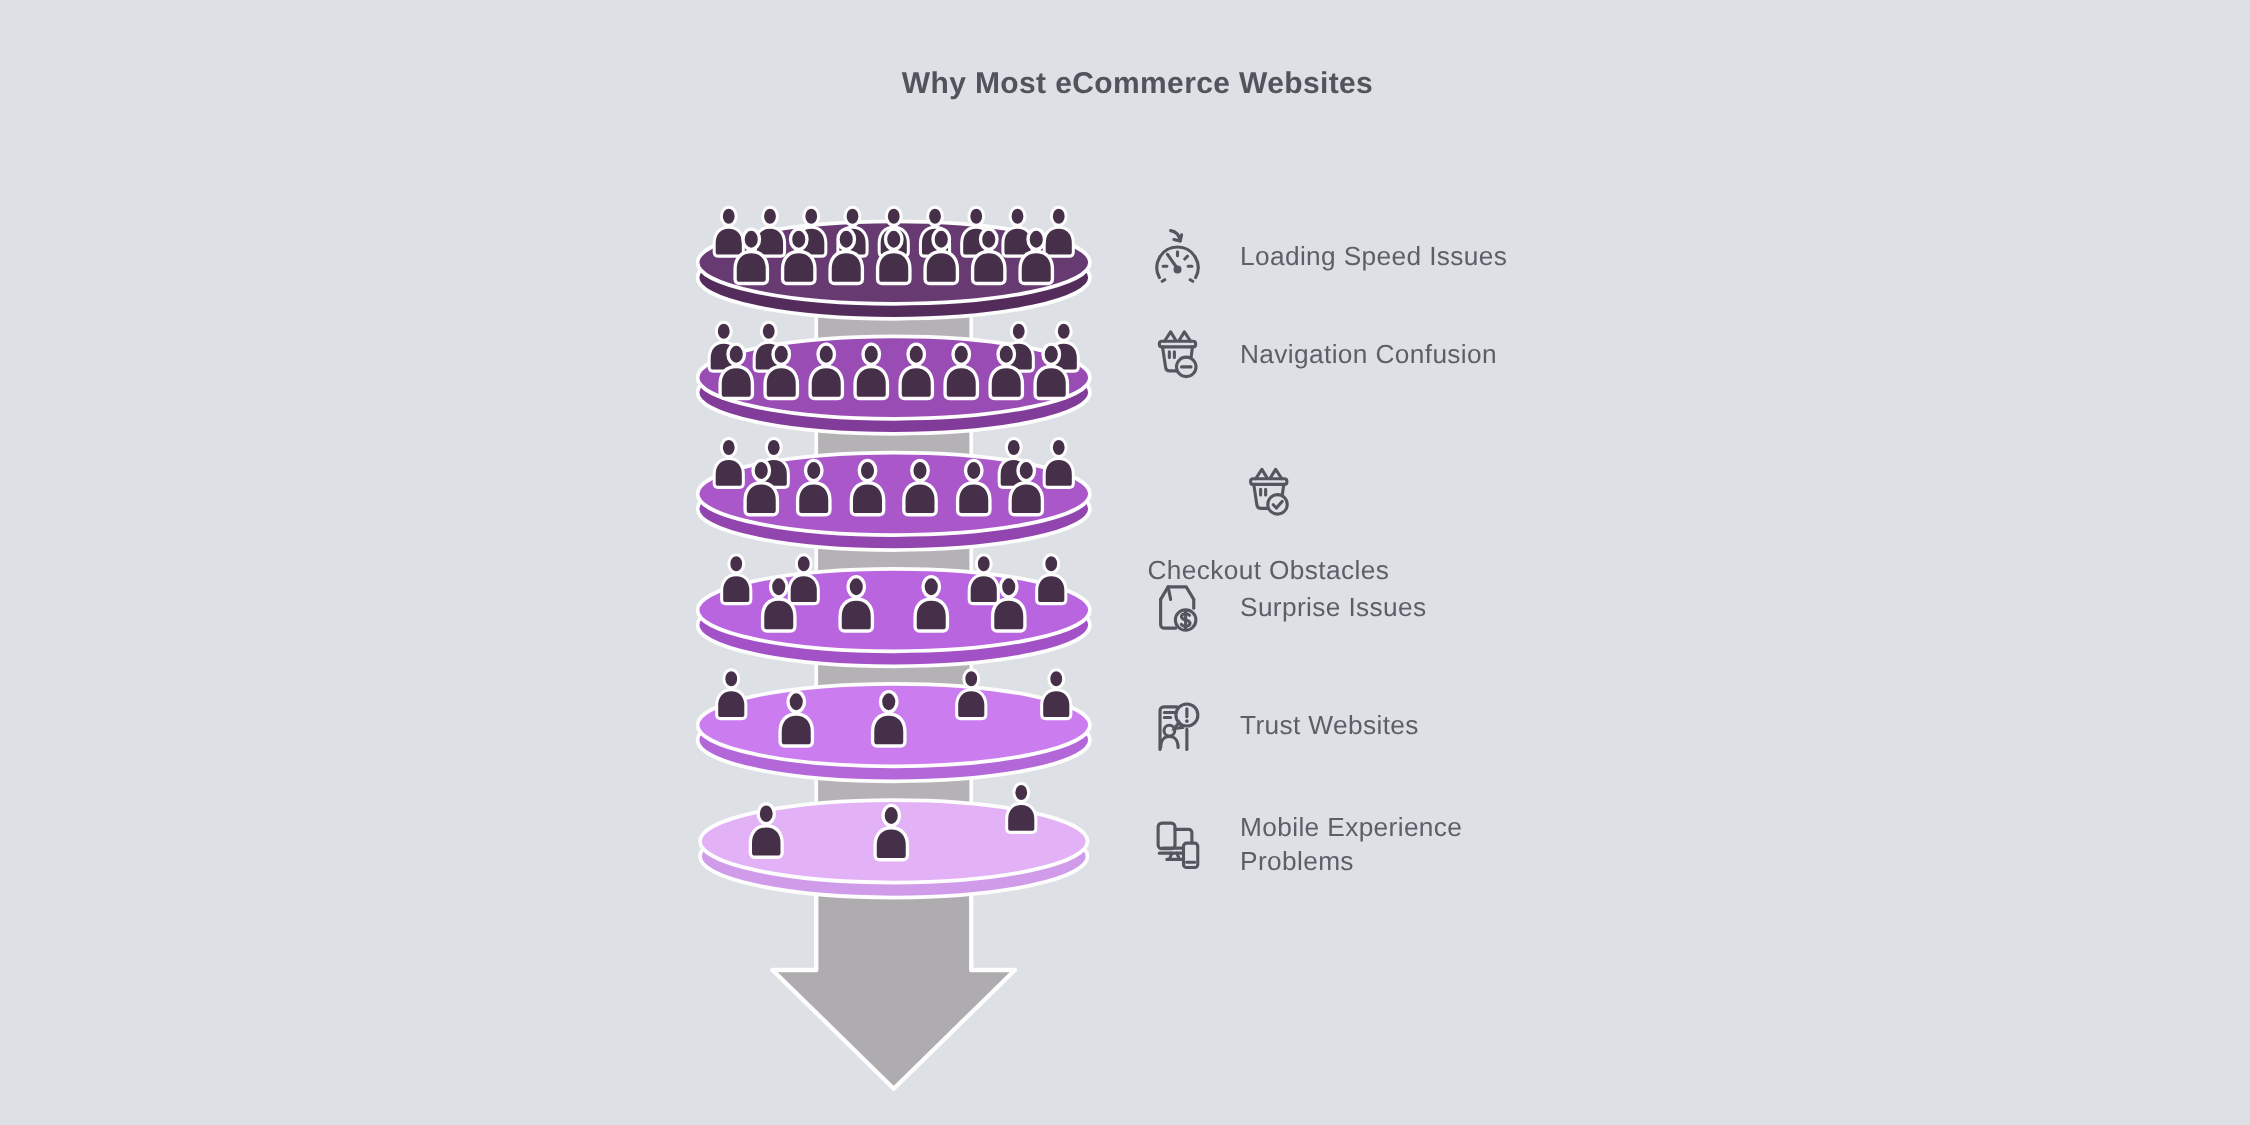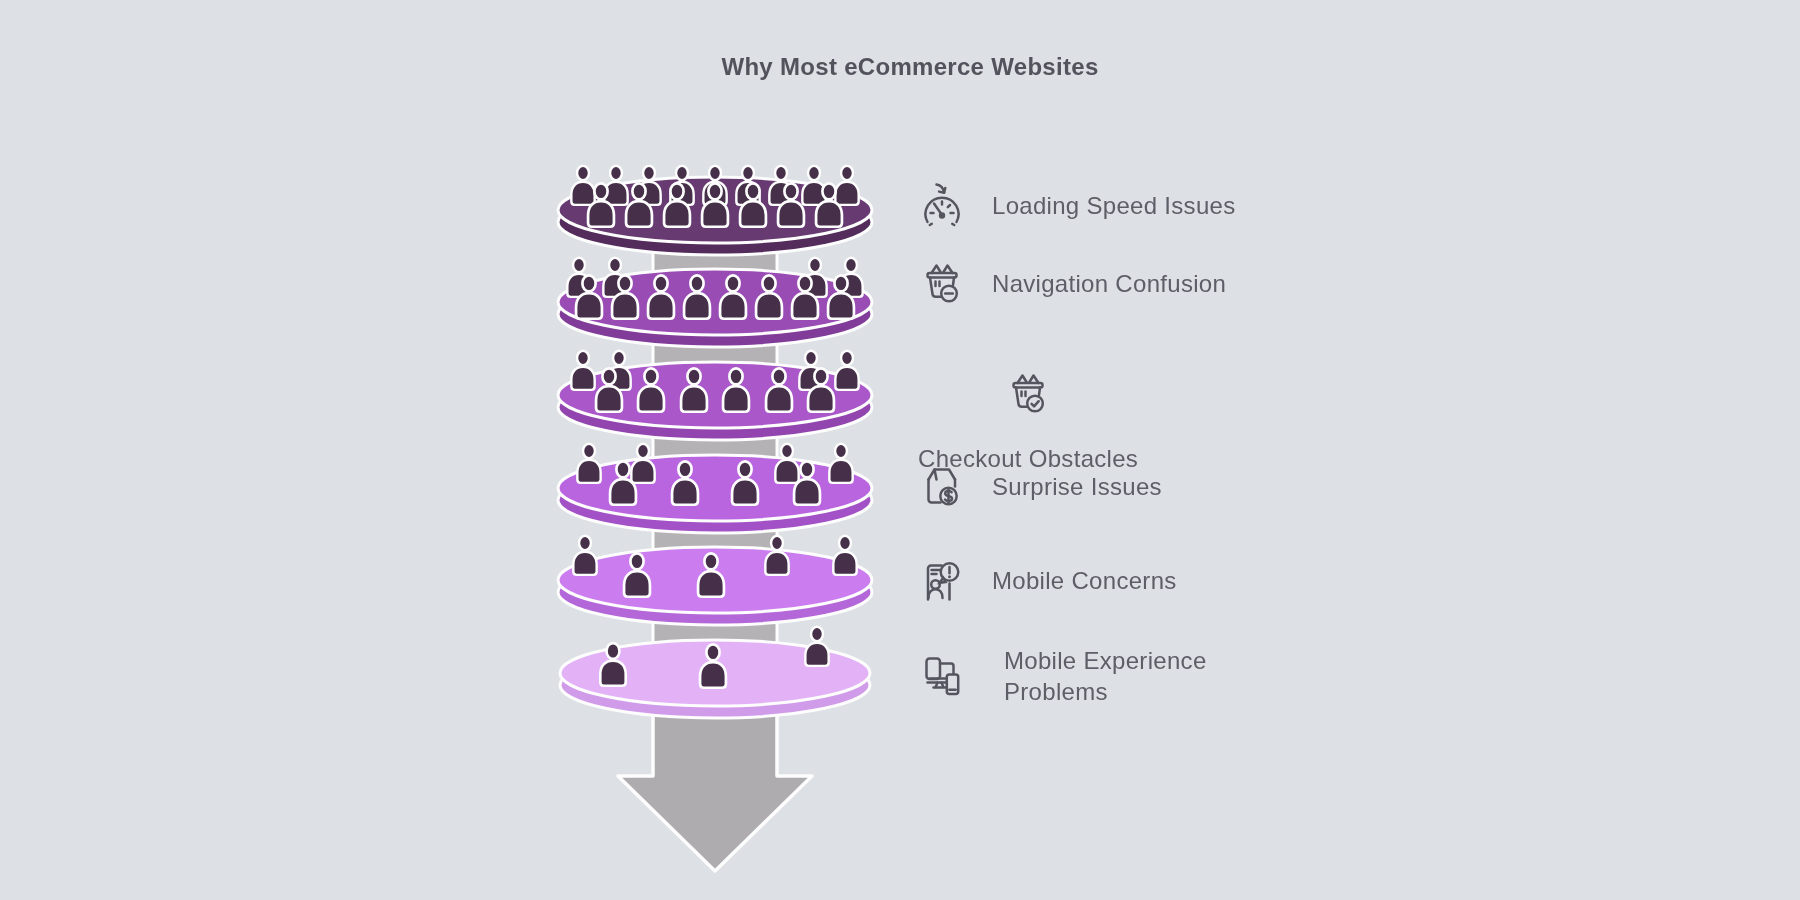--- a/index.html
+++ b/index.html
@@ -34,24 +34,24 @@
     display:flex;align-items:center;gap:26px;
   }
   .reason-icon{width:48px;height:48px;flex:0 0 48px;}
   .reason-icon .st{
     fill:none;stroke:#55555f;stroke-width:2.5;
     stroke-linecap:round;stroke-linejoin:round;
   }
   .reason-icon .knock{fill:#dde0e4;stroke:#55555f;stroke-width:2.5;}
   .reason-icon .solid{fill:#55555f;stroke:none;}
   .reason-label{
-    font-size:24px;color:#5e5e68;letter-spacing:.3px;
+    font-size:21px;color:#5e5e68;letter-spacing:.3px;
     line-height:1.28;white-space:nowrap;
   }
-  .reason.two-line .reason-label{white-space:normal;max-width:225px;margin-left:12px;}
+  .reason.two-line .reason-label{white-space:normal;max-width:225px;}
 </style>
 </head>
 <body>
 
 <div class="canvas">
 
   <div class="title">
     <div>Why Most eCommerce Websites</div>
   </div>
 
@@ -225,21 +225,21 @@
         <path class="st" d="M10 42.5 V11.5 a3 3 0 0 1 3 -3 h10.5"></path>
         <path class="st" d="M31.5 26.5 V42.5"></path>
         <path class="st" d="M13.5 13 h8 M13.5 17 h5"></path>
         <circle class="st" cx="17.5" cy="27.5" r="4.3"></circle>
         <path class="st" d="M10.5 41 c0 -5.8 3.1 -8.8 7 -8.8 s7 3 7 8.8"></path>
         <circle class="knock" cx="31.5" cy="15" r="8.8"></circle>
         <path class="knock" d="M25.2 20.8 l-3.6 5 6 -0.8 z"></path>
         <path class="st" d="M31.5 10 v6.3"></path>
         <circle class="solid" cx="31.5" cy="19.8" r="1.5"></circle>
       </svg>
-      <div class="reason-label">Mobile Concerns</div>
+      <div class="reason-label">Trust Websites</div>
     </div>
 
     <div class="reason two-line" style="top:646px;height:62px;">
       <svg class="reason-icon" viewBox="0 0 48 48">
         <rect class="st" x="8.5" y="5.5" width="13.5" height="20.5" rx="3"></rect>
         <path class="st" d="M22 10.5 h11 a2.5 2.5 0 0 1 2.5 2.5 v8"></path>
         <path class="st" d="M12 25.5 H28"></path>
         <path class="st" d="M9.5 29.5 H28"></path>
         <path class="st" d="M19.5 29.5 l-1.8 4.5 M23.5 29.5 l1.8 4.5"></path>
         <path class="st" d="M15.5 34.5 h11.5"></path>

